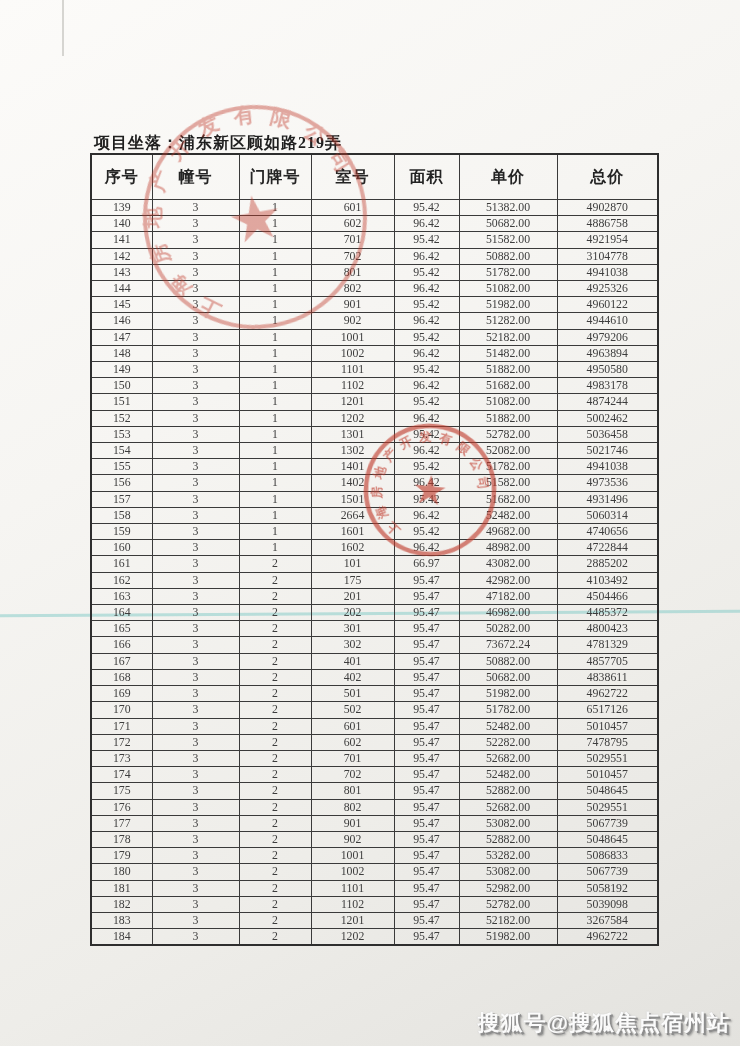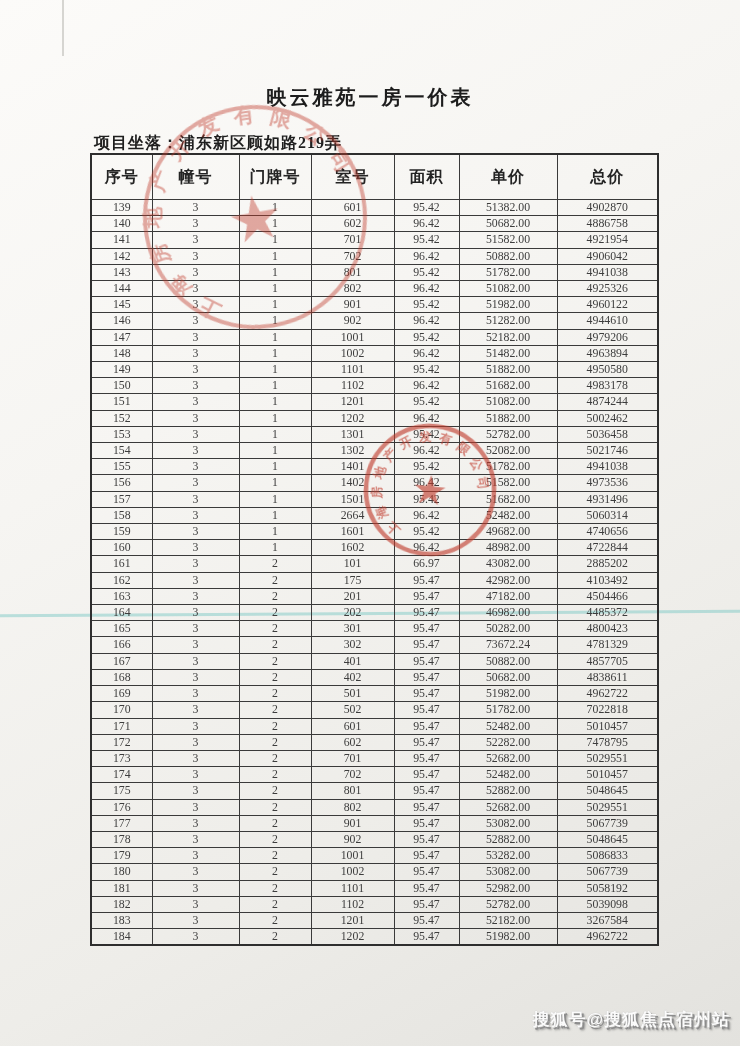--- a/index.html
+++ b/index.html
@@ -45,34 +45,33 @@
   .price-table td{
     height:15.2px;line-height:15.2px;font-size:11.8px;color:#3d3d3d;
   }
   .price-table{border:2px solid #2e2e2e;}
   .stamp{position:absolute;z-index:3;pointer-events:none;}
   .stamp1{left:135px;top:92px;opacity:.42;filter:blur(.5px);transform:rotate(-10deg);}
   .stamp2{left:360px;top:420px;opacity:.62;filter:blur(.3px);transform:rotate(6deg);}
   .watermark{
     position:absolute;right:10px;top:1008px;z-index:4;
     font-family:"Liberation Sans","DejaVu Sans",sans-serif;
-    font-size:17px;font-weight:bold;letter-spacing:1px;
+    font-size:22px;font-weight:bold;letter-spacing:1px;
     color:#fbfbfb;
     text-shadow:2px 2px 0 #8d8d8d,0 0 1px #b5b5b5,3px 3px 2px rgba(100,100,100,.55);
   }
 </style>
 </head>
 <body>
 
 <div class="page">
 
   <div class="corner-mark"></div>
   <div class="teal-line"></div>
 
-  <h1 class="title">映云雅苑一房一价表</h1>
 
   <div class="subtitle"><span>项目坐落：</span><span>浦东新区顾如路219弄</span></div>
 
   <table class="price-table">
     <colgroup>
       <col style="width:61px">
         <col style="width:87px">
         <col style="width:72px">
       <col style="width:83px">
         <col style="width:65px">
@@ -122,21 +121,21 @@
           <td>4921954</td>
         </tr>
 
         <tr>
           <td>142</td>
           <td>3</td>
           <td>1</td>
           <td>702</td>
           <td>96.42</td>
           <td>50882.00</td>
-          <td>4906042</td>
+          <td>3104778</td>
         </tr>
 
         <tr>
           <td>143</td>
           <td>3</td>
           <td>1</td>
           <td>801</td>
           <td>95.42</td>
           <td>51782.00</td>
           <td>4941038</td>
@@ -402,21 +401,21 @@
           <td>4962722</td>
         </tr>
 
         <tr>
           <td>170</td>
           <td>3</td>
           <td>2</td>
           <td>502</td>
           <td>95.47</td>
           <td>51782.00</td>
-          <td>7022818</td>
+          <td>6517126</td>
         </tr>
 
         <tr>
           <td>171</td>
           <td>3</td>
           <td>2</td>
           <td>601</td>
           <td>95.47</td>
           <td>52482.00</td>
           <td>5010457</td>

